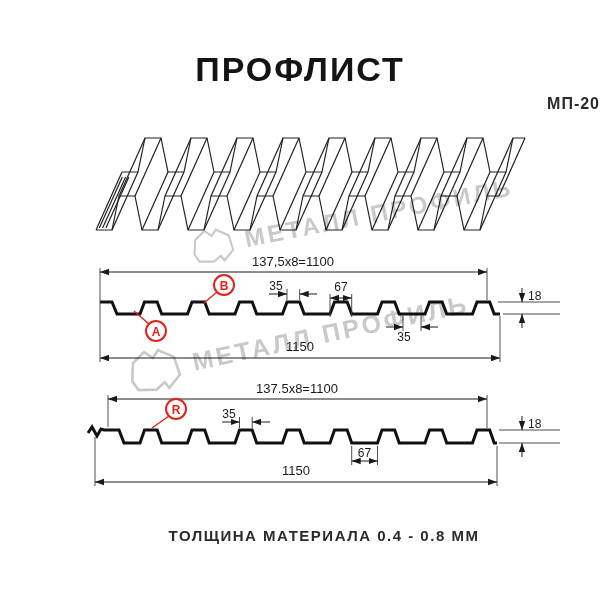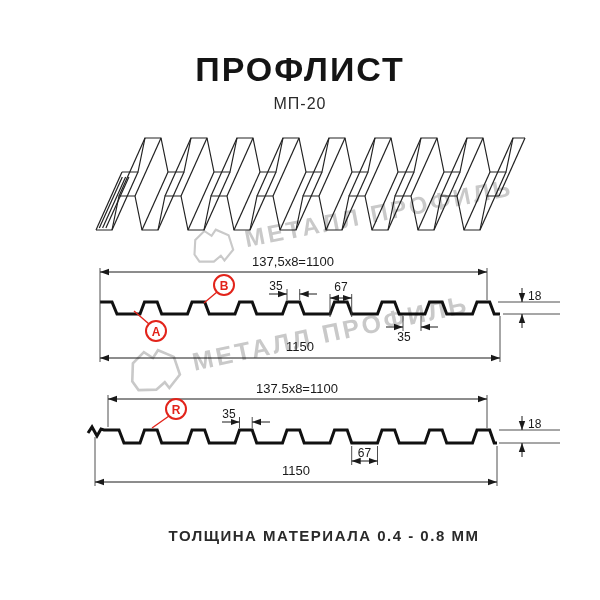--- a/index.html
+++ b/index.html
@@ -5,22 +5,22 @@
   html,body{margin:0;padding:0;}
   body{
     width:600px;height:600px;position:relative;background:#ffffff;
     font-family:"Liberation Sans", sans-serif;overflow:hidden;
   }
   .title{
     position:absolute;top:50px;left:0;width:600px;text-align:center;
     font-size:34px;font-weight:700;letter-spacing:2px;color:#141414;
   }
   .subtitle{
-    position:absolute;top:95px;left:0;width:600px;text-align:center;
-    font-size:16px;font-weight:400;letter-spacing:1px;color:#2a2a2a;
+    position:absolute;top:95px;left:0;width:600px;text-align:right;
+    font-size:16px;font-weight:700;letter-spacing:1px;color:#2a2a2a;
   }
   .footer{
     position:absolute;top:527px;left:0;width:600px;text-align:center;
     font-size:15px;font-weight:bold;letter-spacing:1.5px;color:#2a2a2a;padding-left:24px;
   }
   svg.drawing{position:absolute;left:0;top:0;z-index:1;}
   .wm{
     position:absolute;z-index:2;display:flex;align-items:center;gap:10px;
     color:#c9c9c9;font-weight:bold;white-space:nowrap;
     mix-blend-mode:multiply;transform-origin:0 50%;

